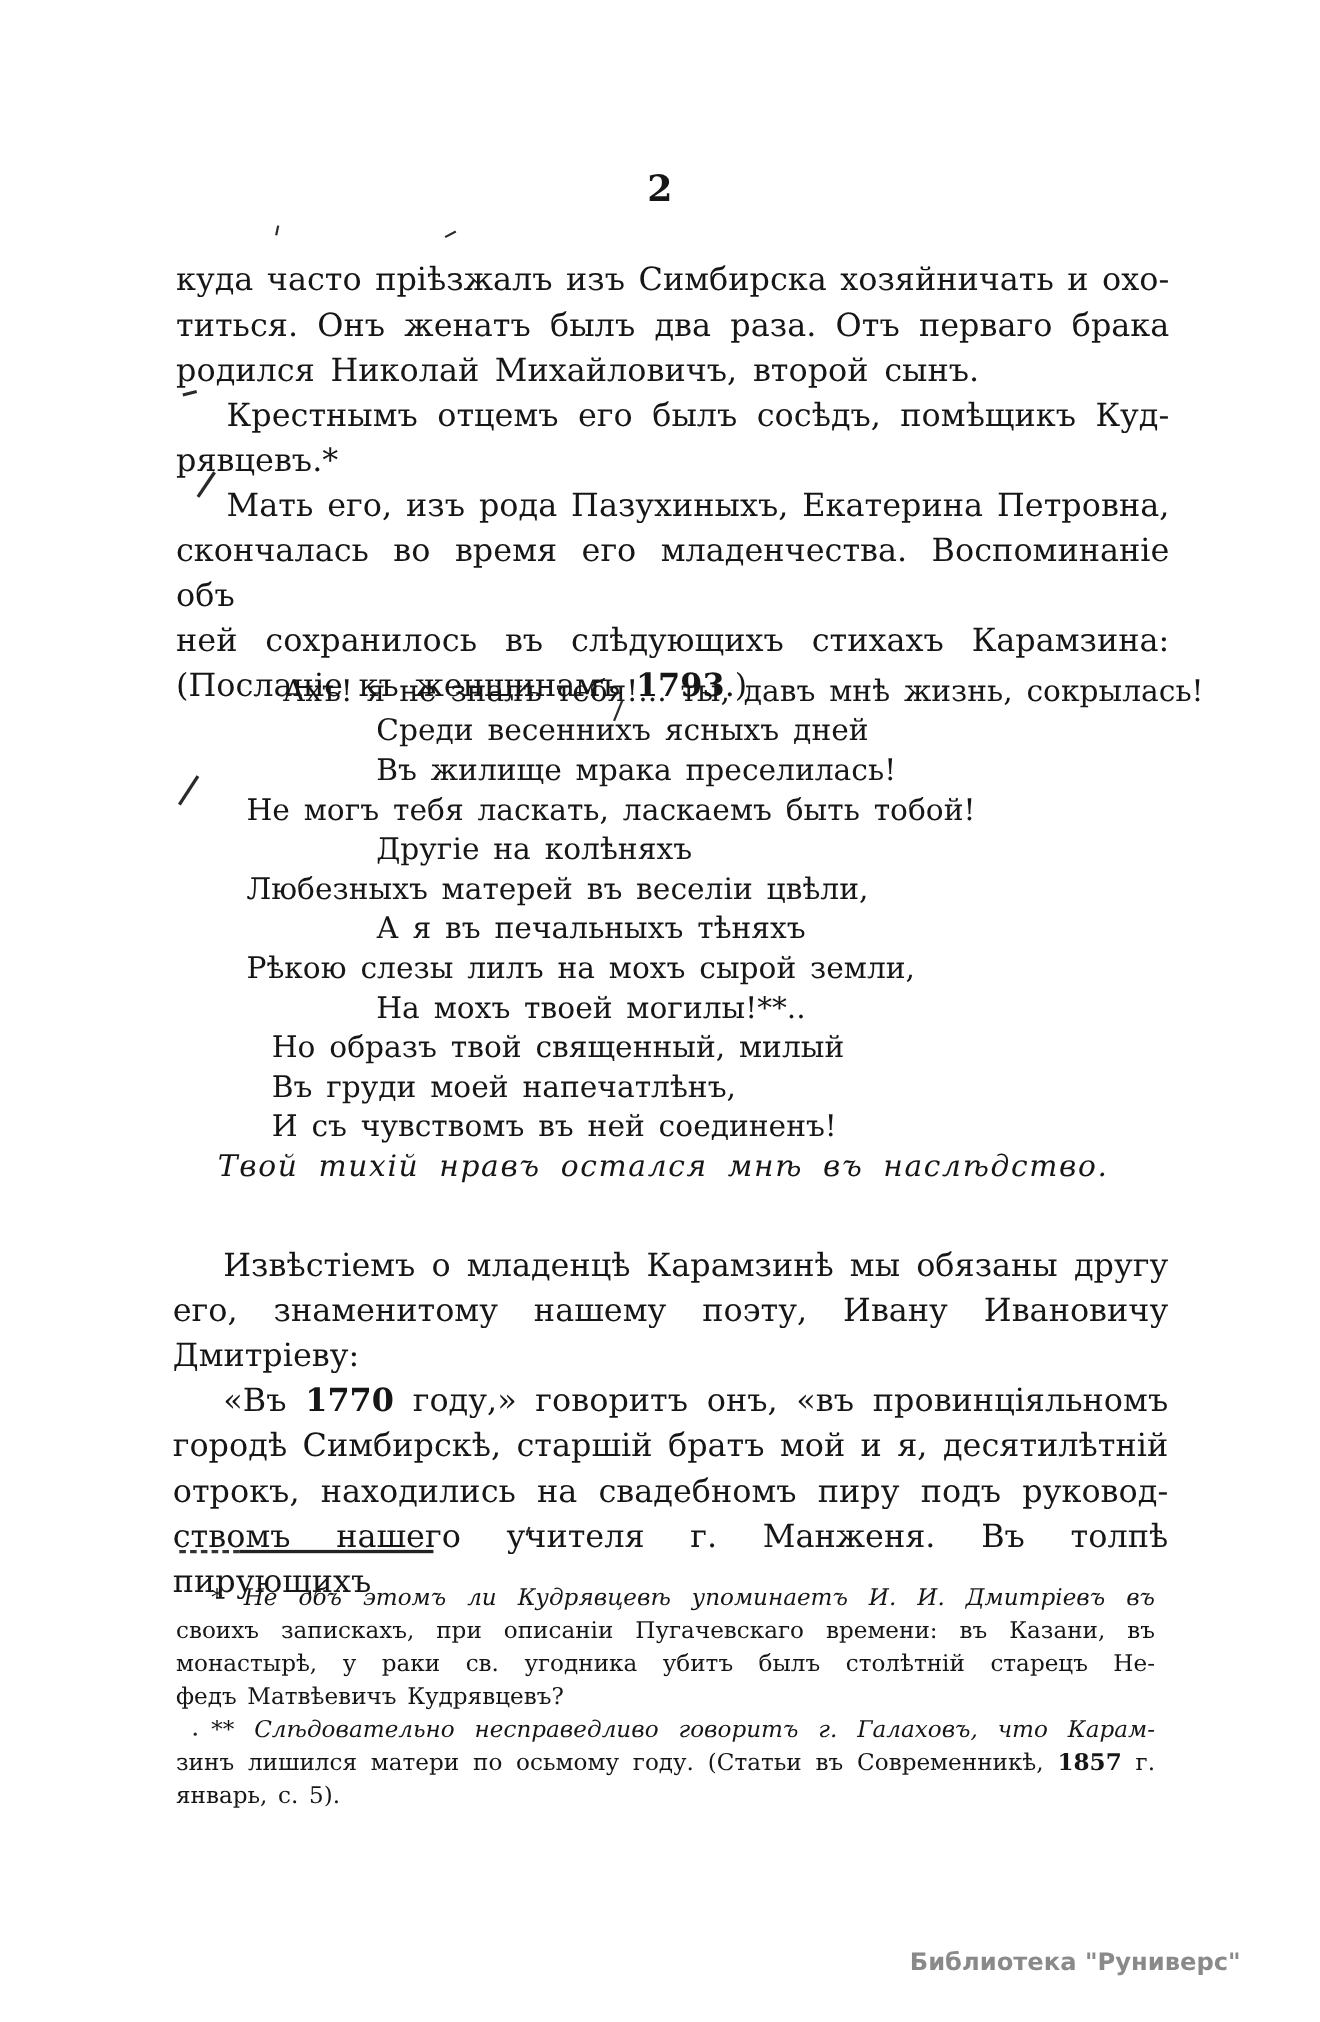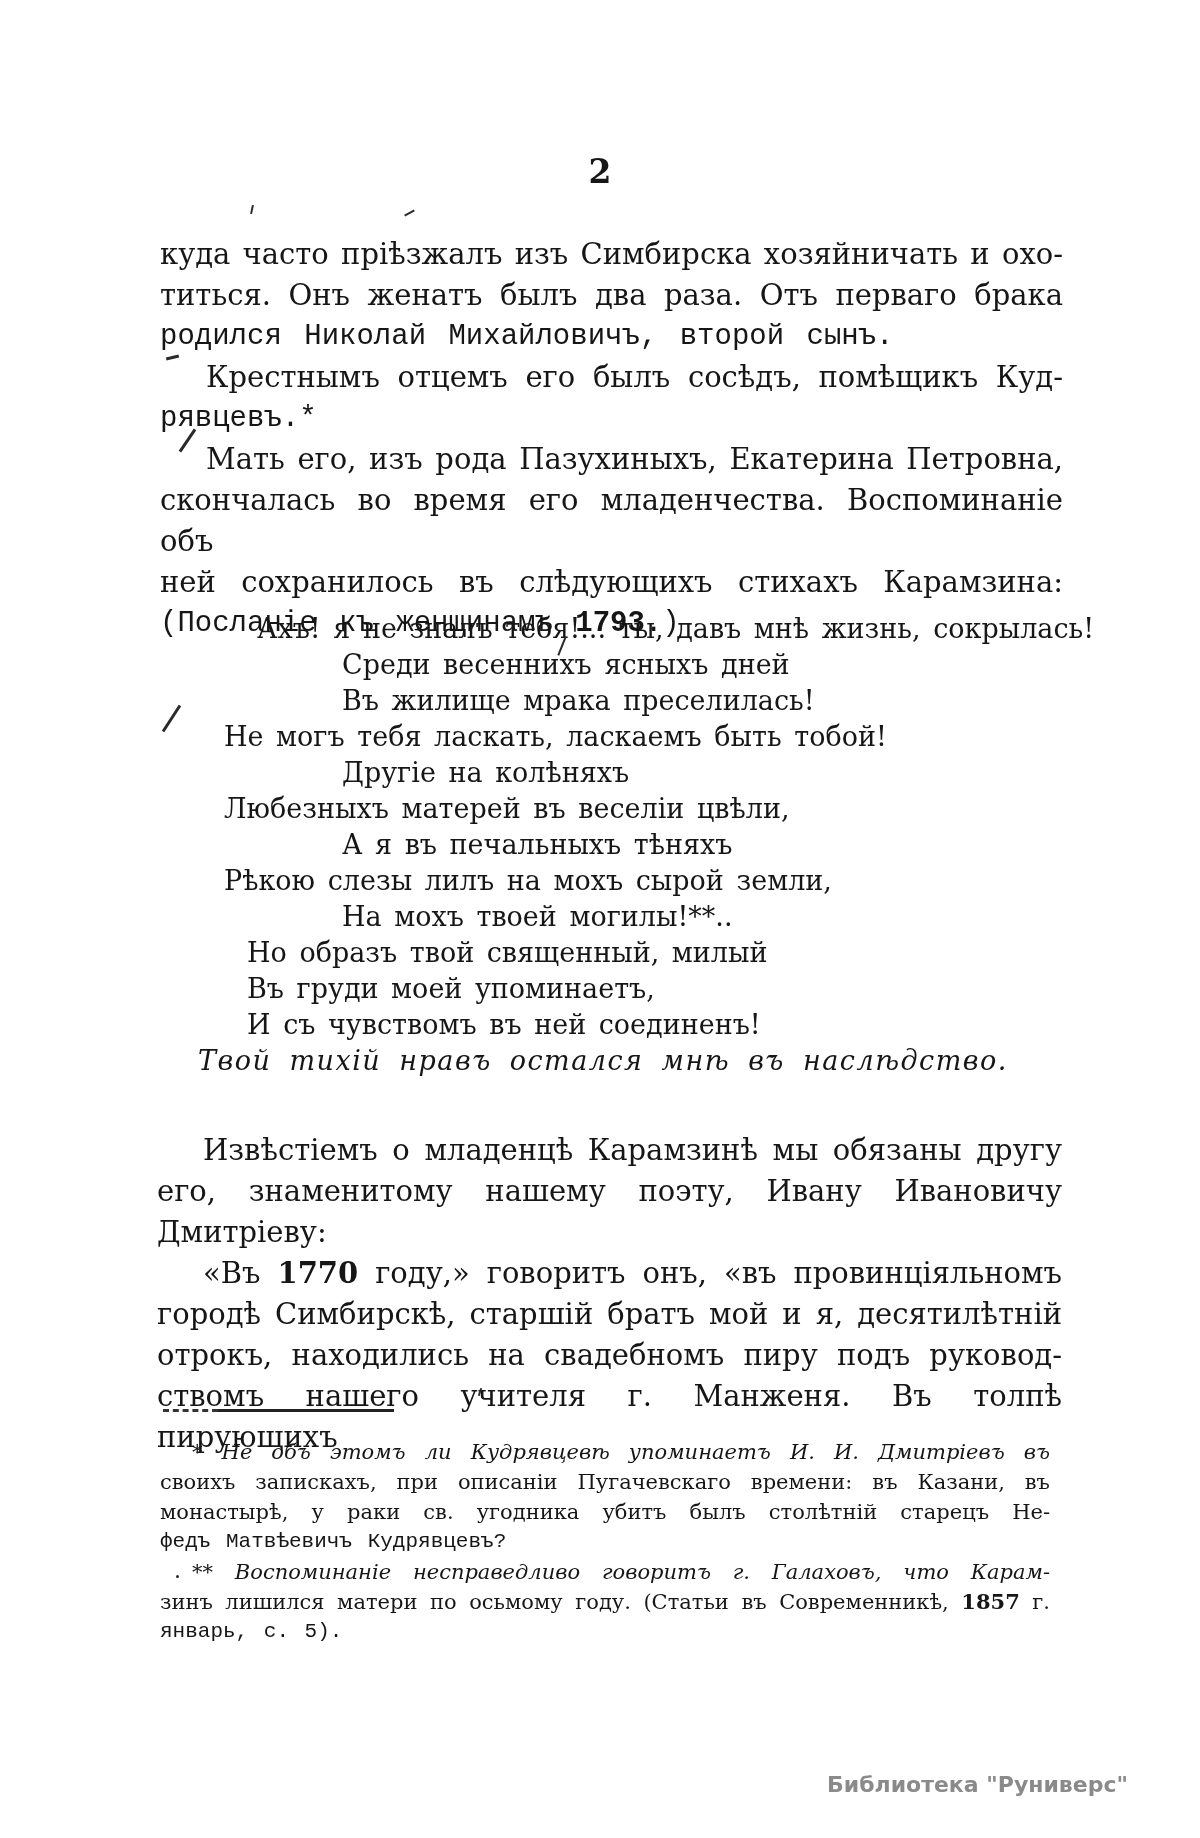--- a/index.html
+++ b/index.html
@@ -16,21 +16,21 @@
   .page-num{
     position:absolute; top:152px; left:0; width:1200px;
     text-align:center; font-size:33px; font-weight:700;
   }
   
   .block{position:absolute; font-size:29px; line-height:41px;}
   .block1{left:160px; top:234px; width:903px;}
   .block2{left:157px; top:1130px; width:905px;}
   .line{white-space:normal; word-spacing:5px;}
   .just{text-align:justify; text-align-last:justify; text-justify:inter-word; word-spacing:2px;}
-  .endl{text-align:right; text-align-last:left;font-family:Liberation Mono, monospace;}
+  .endl{text-align:right; text-align-last:left;}
   .pind{text-indent:46px;}
   .num{font-weight:700;}
   
   .poem{position:absolute; left:172px; top:611px; width:903px; font-size:27px; line-height:36px;}
   .pl{white-space:nowrap; word-spacing:4px;}
   .in-first{padding-left:85px;}
   .in-base{padding-left:52px;}
   .in-deep{padding-left:170px;}
   .in-mid{padding-left:75px;}
   .in-italic{padding-left:26px; font-style:italic; letter-spacing:1.5px; word-spacing:8px;}
@@ -80,21 +80,21 @@
     <div class="pl in-first">Ахъ! я не зналъ тебя!... ты, давъ мнѣ жизнь, сокрылась!</div>
     <div class="pl in-deep">Среди весеннихъ ясныхъ дней</div>
     <div class="pl in-deep">Въ жилище мрака преселилась!</div>
     <div class="pl in-base">Не могъ тебя ласкать, ласкаемъ быть тобой!</div>
     <div class="pl in-deep">Другіе на колѣняхъ</div>
     <div class="pl in-base">Любезныхъ матерей въ веселіи цвѣли,</div>
     <div class="pl in-deep">А я въ печальныхъ тѣняхъ</div>
     <div class="pl in-base">Рѣкою слезы лилъ на мохъ сырой земли,</div>
     <div class="pl in-deep">На мохъ твоей могилы!**..</div>
     <div class="pl in-mid">Но образъ твой священный, милый</div>
-    <div class="pl in-mid">Въ груди моей упоминаетъ,</div>
+    <div class="pl in-mid">Въ груди моей напечатлѣнъ,</div>
     <div class="pl in-mid">И съ чувствомъ въ ней соединенъ!</div>
     <div class="pl in-italic">Твой тихій нравъ остался мнѣ въ наслѣдство.</div>
   </div>
 
   <div class="block block2">
     <div class="line just pind">Извѣстіемъ о младенцѣ Карамзинѣ мы обязаны другу</div>
     <div class="line just">его, знаменитому нашему поэту, Ивану Ивановичу Дмитріеву:</div>
     <div class="line just pind"><span>«Въ </span><span class="num">1770</span><span> году,» говоритъ онъ, «въ провинціяльномъ</span></div>
     <div class="line just">городѣ Симбирскѣ, старшій братъ мой и я, десятилѣтній</div>
     <div class="line just">отрокъ, находились на свадебномъ пиру подъ руковод-</div>
@@ -102,21 +102,21 @@
   </div>
 
   <div class="rule-dashed"></div>
   <div class="rule-solid"></div>
 
   <div class="fnote">
     <div class="line just pind">* Не объ этомъ ли Кудрявцевѣ упоминаетъ И. И. Дмитріевъ въ</div>
     <div class="line just">своихъ запискахъ, при описаніи Пугачевскаго времени: въ Казани, въ</div>
     <div class="line just">монастырѣ, у раки св. угодника убитъ былъ столѣтній старецъ Не-</div>
     <div class="line endl">федъ Матвѣевичъ Кудрявцевъ?</div>
-    <div class="line just pind">** Воспоминаніе несправедливо говоритъ г. Галаховъ, что Карам-</div>
+    <div class="line just pind">** Слѣдовательно несправедливо говоритъ г. Галаховъ, что Карам-</div>
     <div class="line just"><span>зинъ лишился матери по осьмому году. (Статьи въ Современникѣ, </span><span class="num">1857</span><span> г.</span></div>
     <div class="line endl">январь, с. 5).</div>
   </div>
 
   <div class="mark m1"></div>
   <div class="mark m2"></div>
   <div class="mark m3"></div>
   <div class="mark m4"></div>
   <div class="mark m5"></div>
   <div class="mark m6"></div>

